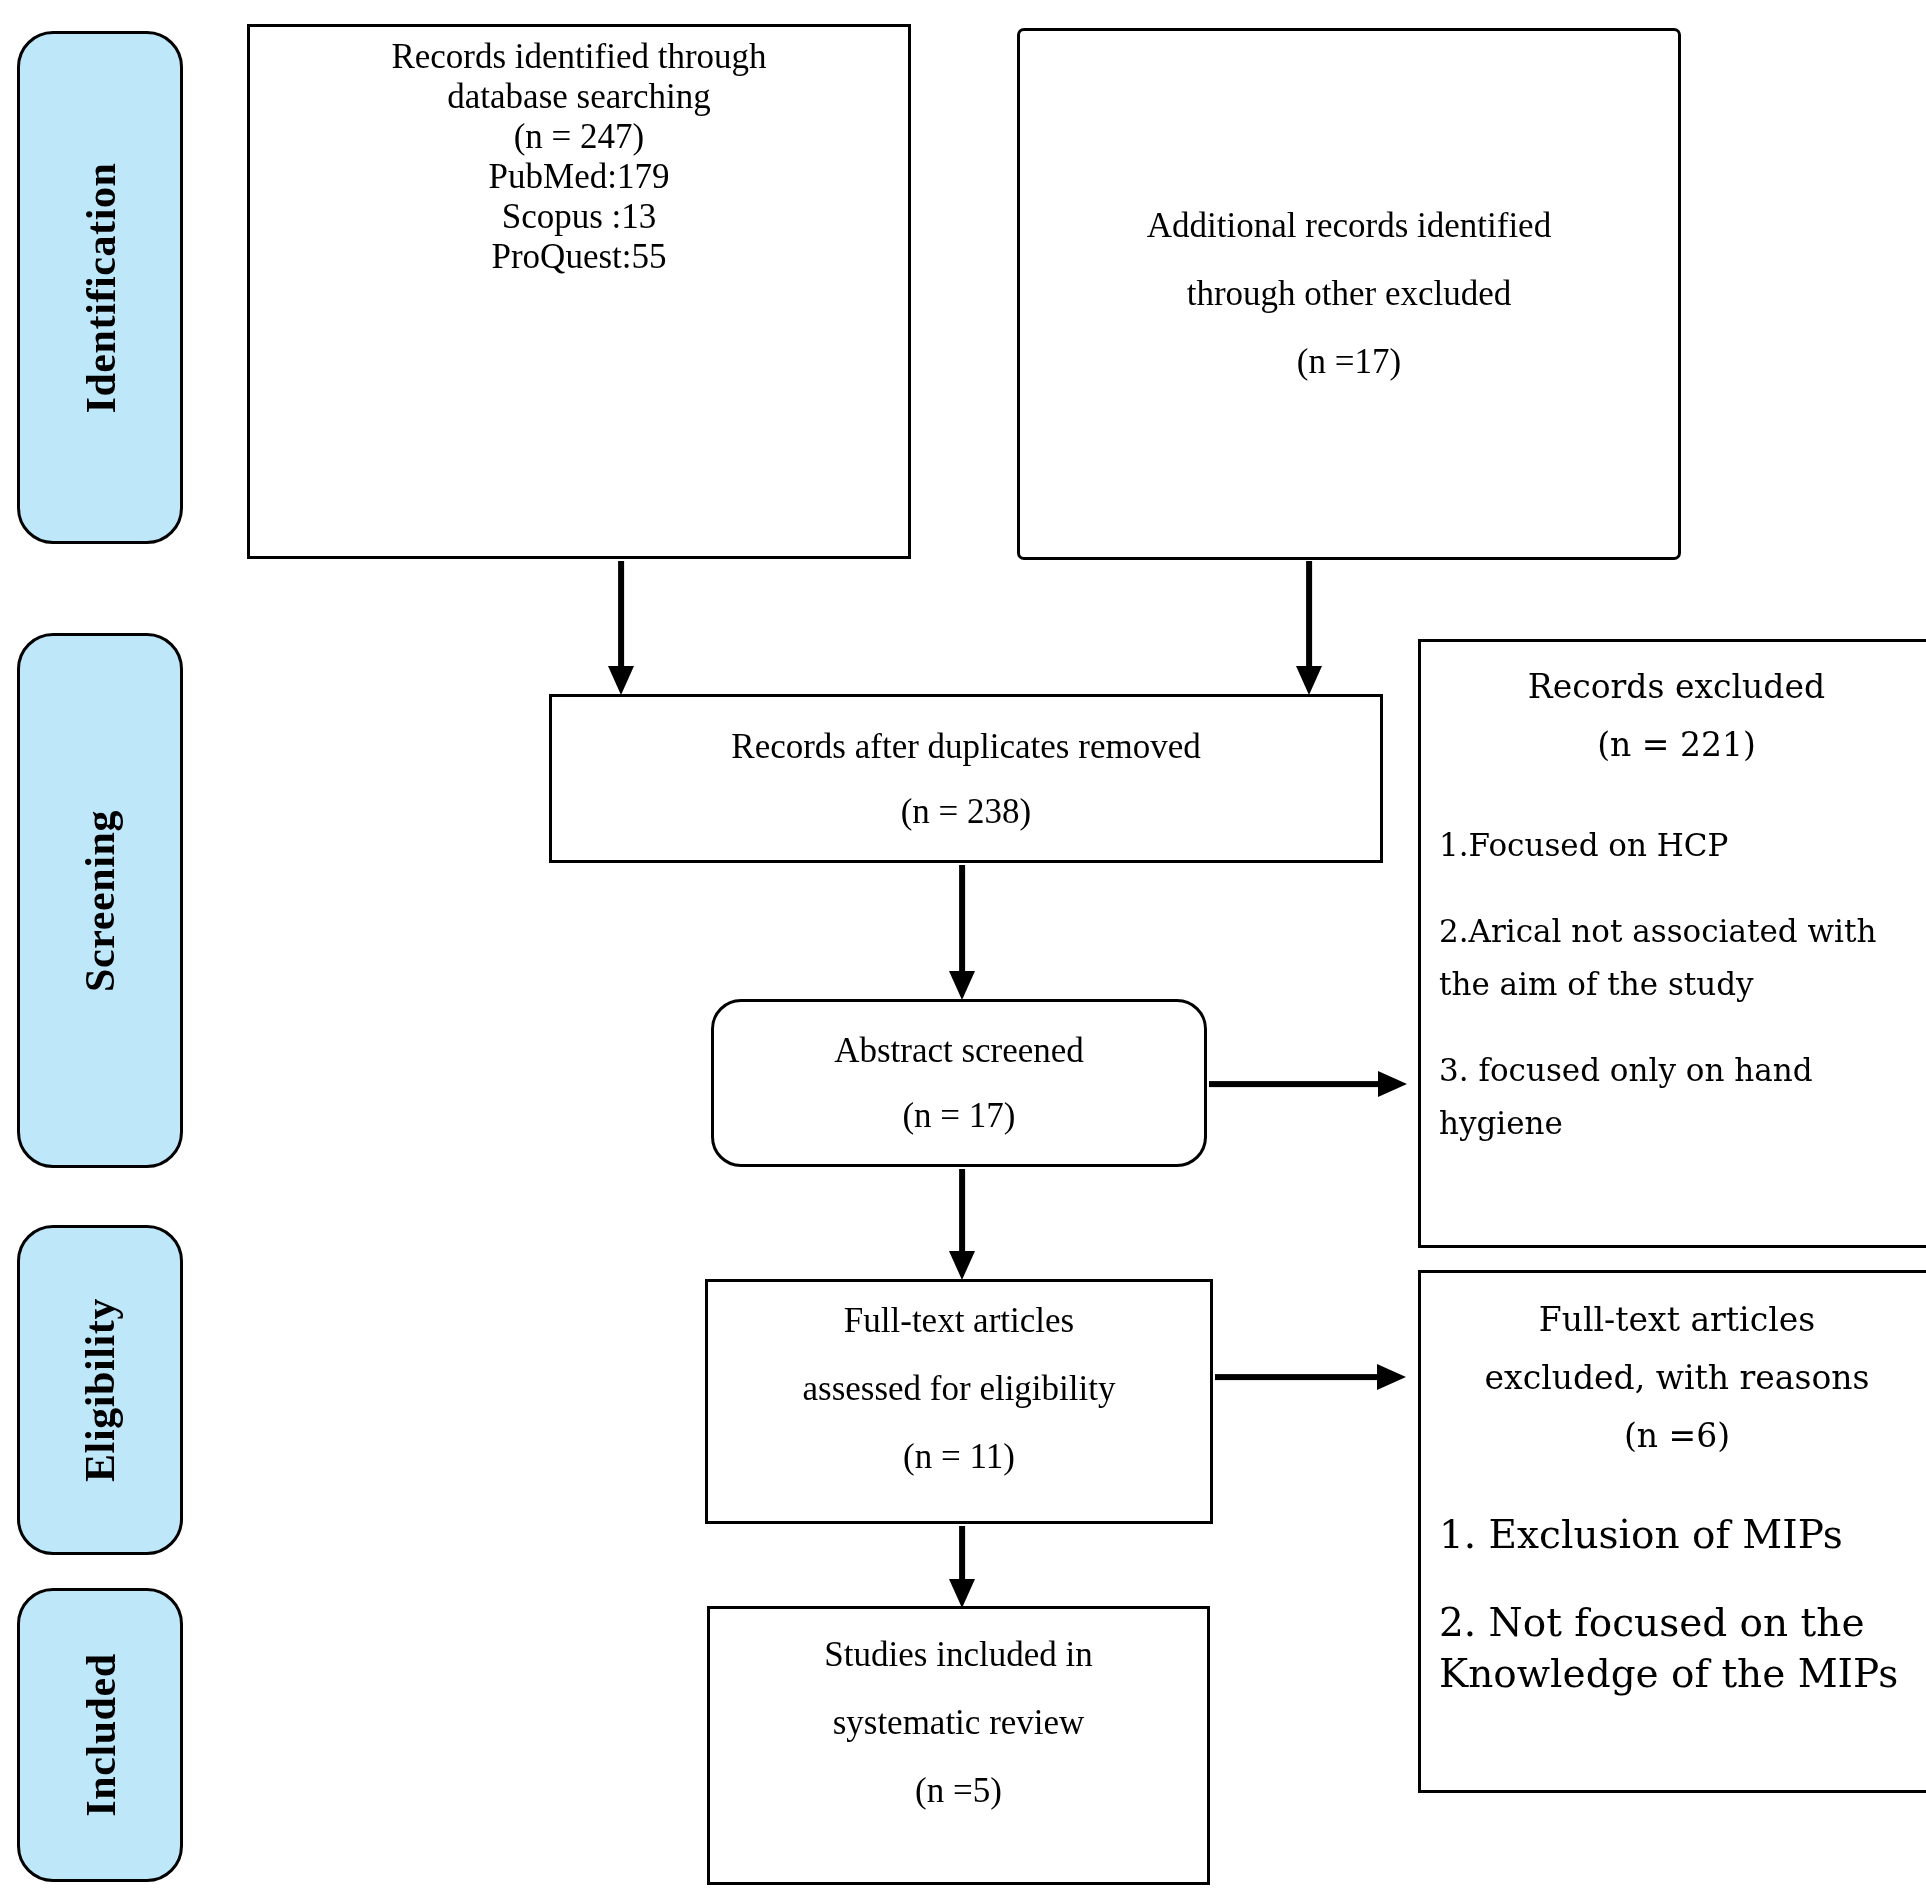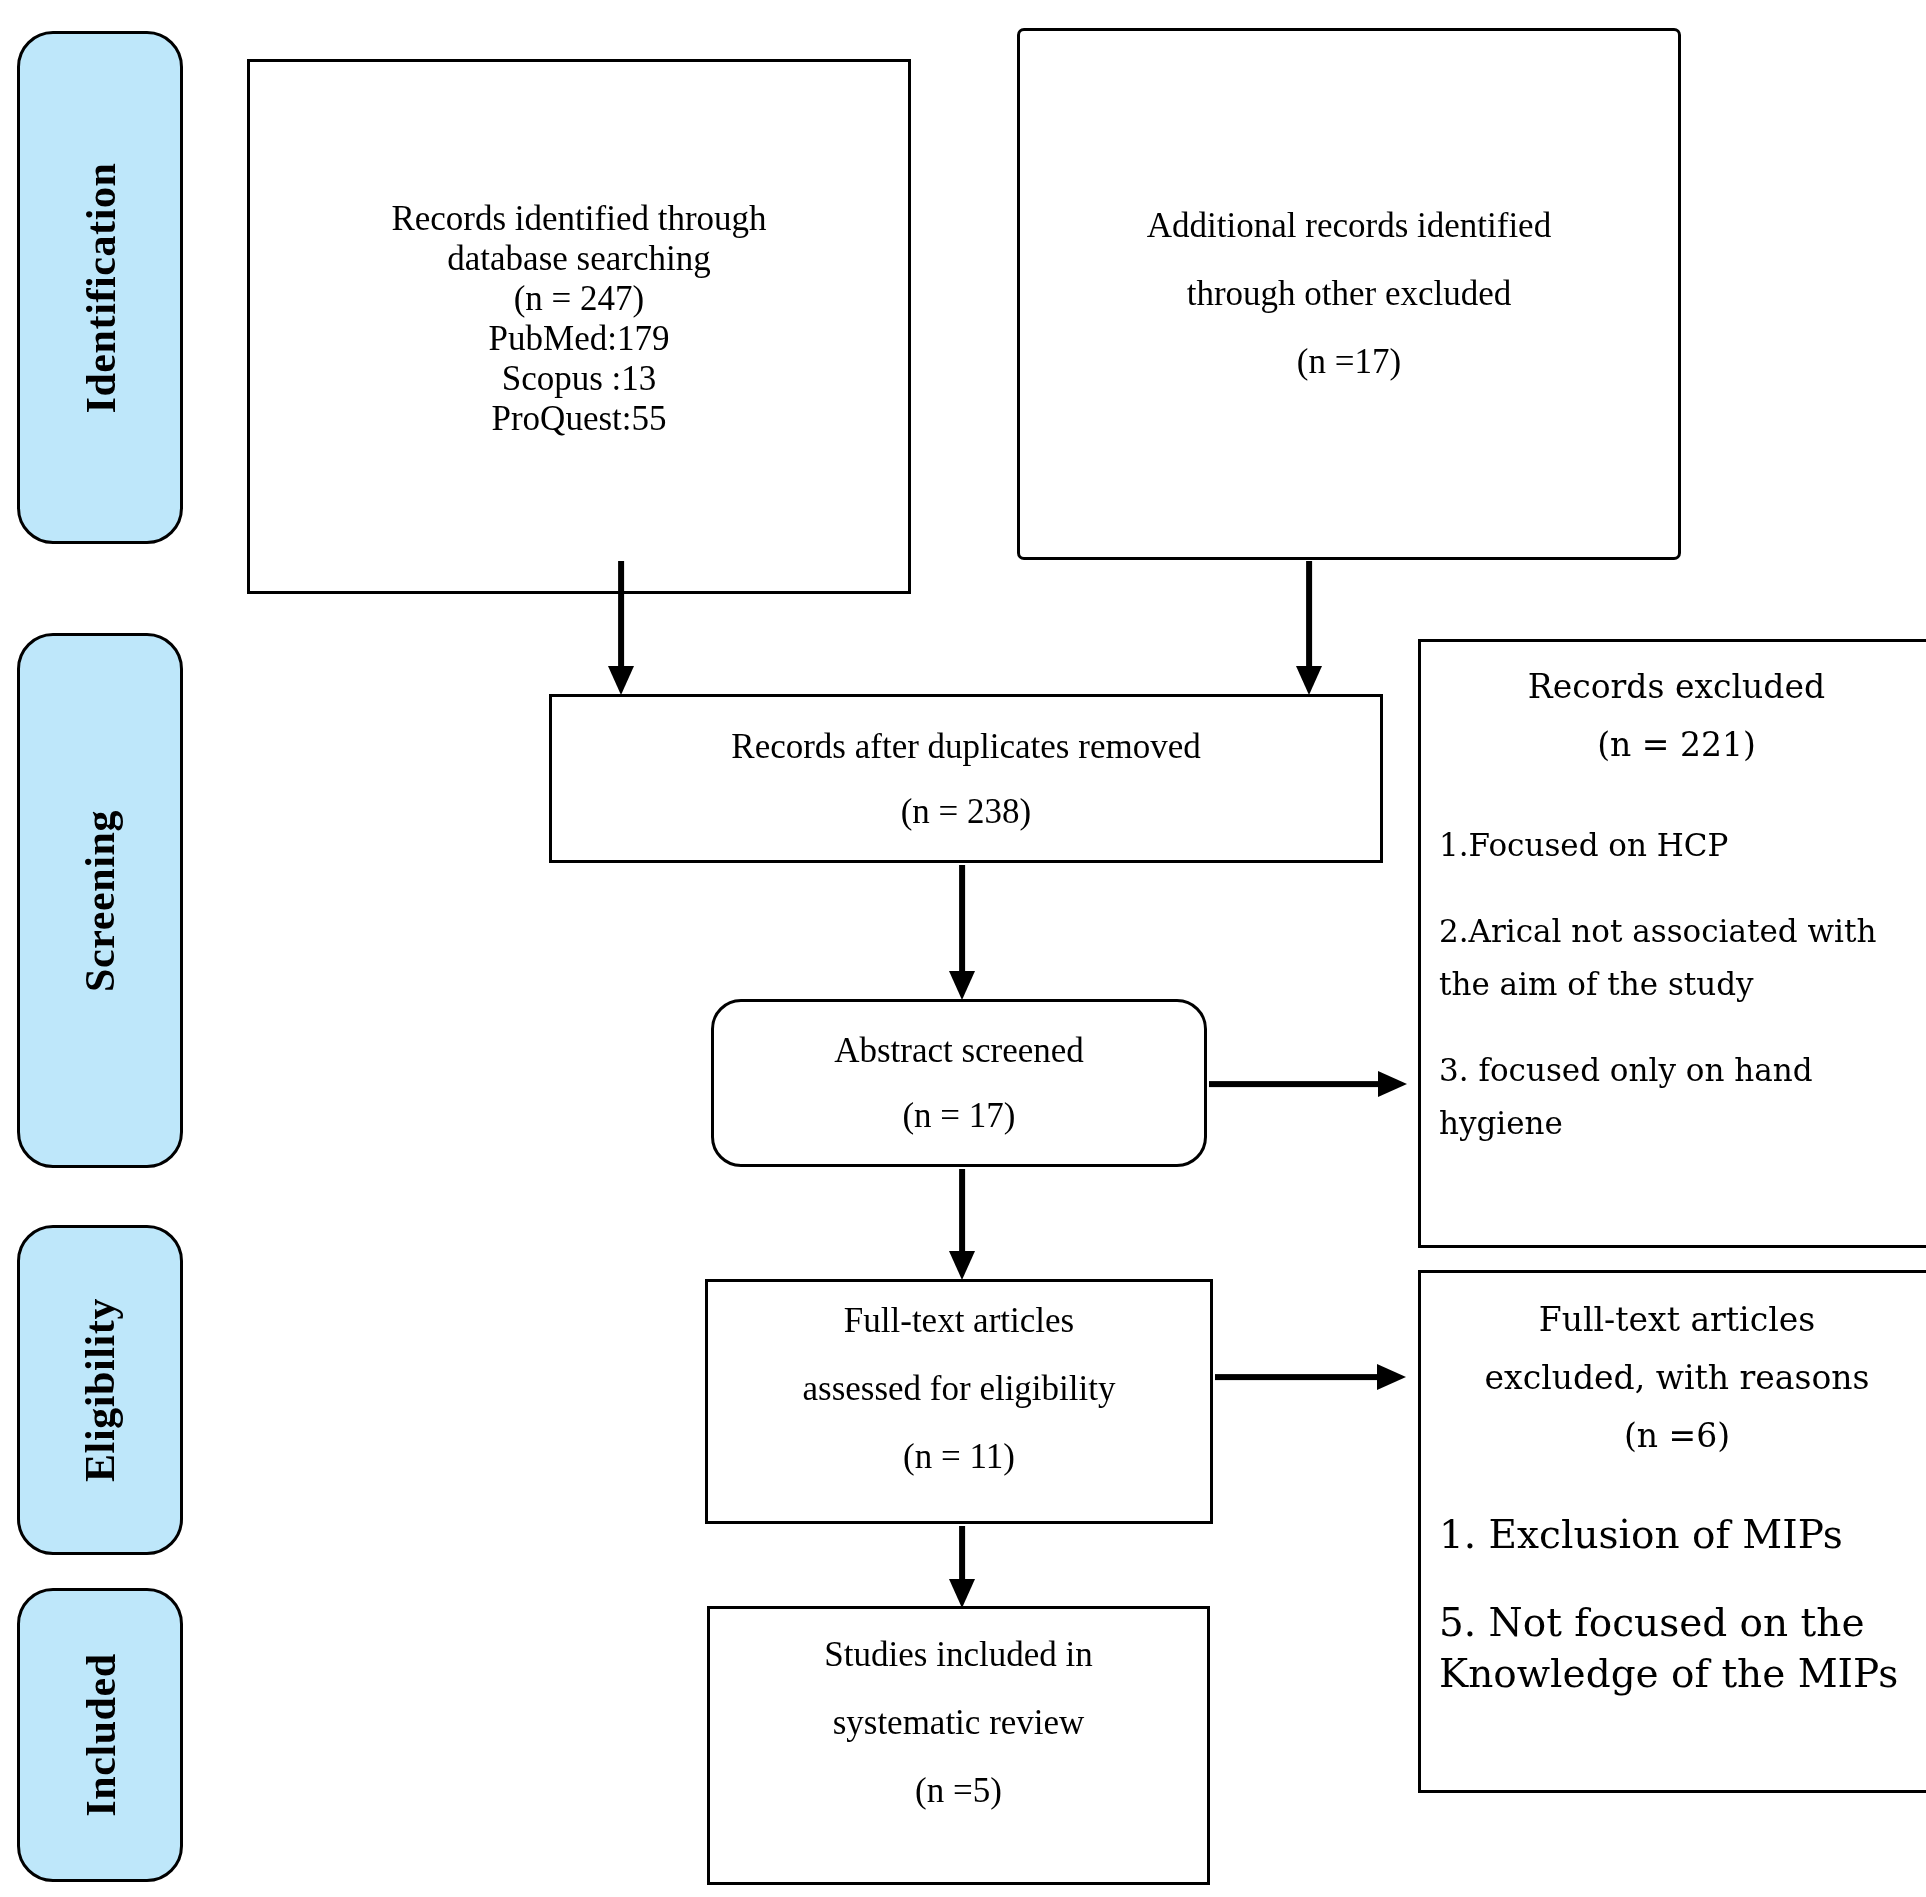--- a/index.html
+++ b/index.html
@@ -46,21 +46,21 @@
   .center-col {
     display: flex;
     flex-direction: column;
     align-items: center;
     justify-content: center;
     text-align: center;
   }
   .line { white-space: nowrap; line-height: 68px; }
 
   .boxA { left: 247px;  top: 24.4px;   width: 664px; height: 535px;
-          justify-content: center; padding: 9.6px 0 26px 0; margin-top: 35px; }
+          justify-content: flex-start; padding: 9.6px 0 26px 0; }
   .boxA .line { line-height: 40px; }
   .boxB { left: 1017px; top: 28px;   width: 664px; height: 532px; border-radius: 7px; }
   .boxC { left: 549px;  top: 694px; width: 834px; height: 169px; }
   .boxC .line, .boxD .line { line-height: 65px; }
   .boxD { left: 711px; top: 999px; width: 496px;  height: 168px; border-radius: 30px; }
   .boxF { left: 705px; top: 1279px; width: 508px;  height: 245px; padding-bottom: 26px; }
   .boxH { left: 707px; top: 1606px; width: 503px;  height: 279px; padding-bottom: 45px; }
 
   
   .boxE, .boxG { font-family: "DejaVu Serif", serif; margin-left: 12px; }
@@ -159,21 +159,21 @@
     <div class="line">Full-text articles</div>
     <div class="line">assessed for eligibility</div>
     <div class="line">(n = 11)</div>
   </div>
 
   <div class="wbox boxG">
     <div class="ex-title">Full-text articles</div>
     <div class="ex-title">excluded, with reasons</div>
     <div class="ex-title">(n =6)</div>
     <div class="ex-item first">1. Exclusion of MIPs</div>
-    <div class="ex-item">5. Not focused on the Knowledge of the MIPs</div>
+    <div class="ex-item">2. Not focused on the Knowledge of the MIPs</div>
   </div>
 
   <div class="wbox boxH center-col">
     <div class="line">Studies included in</div>
     <div class="line">systematic review</div>
     <div class="line">(n =5)</div>
   </div>
 
   <div class="arrow arrow-1">
     <div class="shaft-v"></div>

